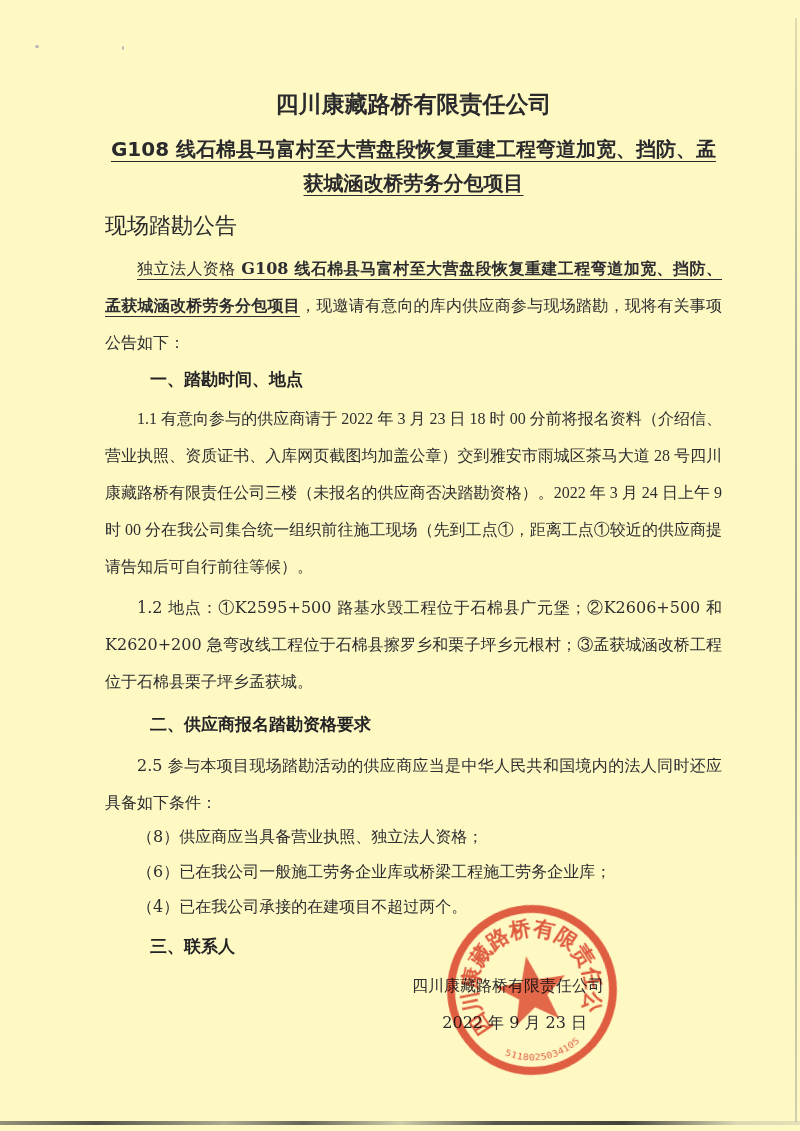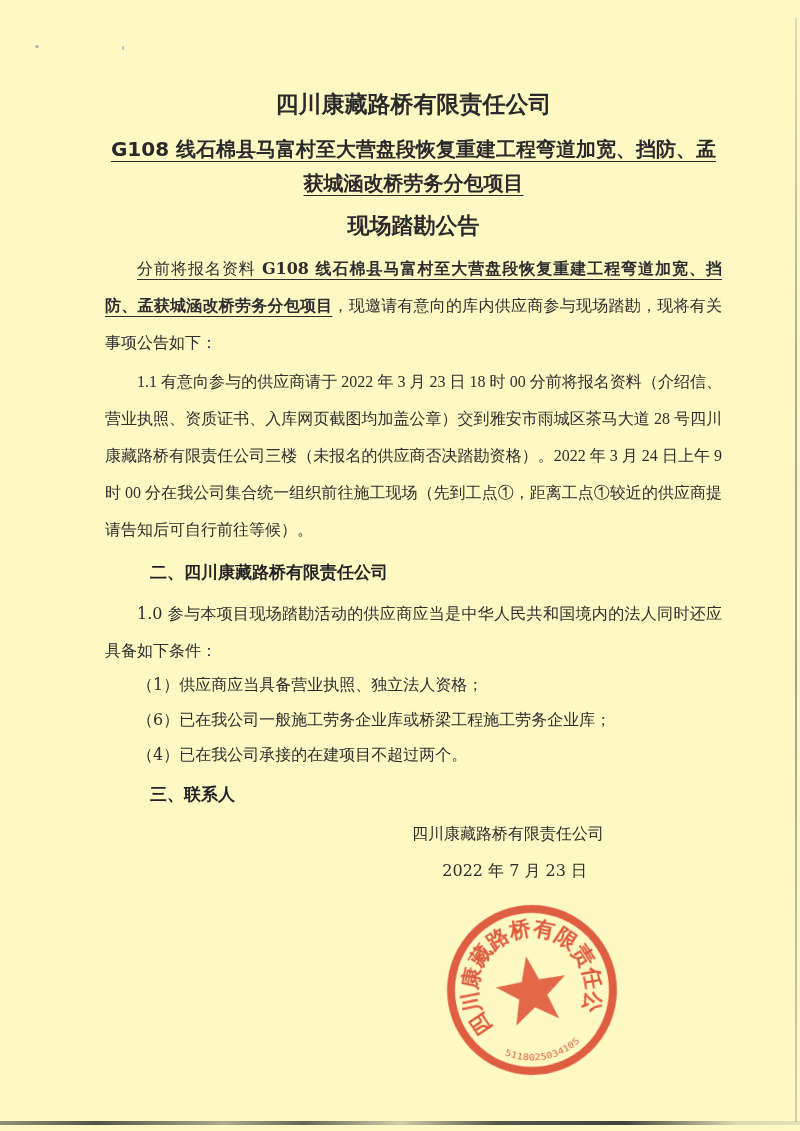--- a/index.html
+++ b/index.html
@@ -20,22 +20,22 @@
     text-align:center;color:#2a2a2d;
   }
   .subtitle{
     font-family:"DejaVu Sans","Liberation Sans",sans-serif;
     font-weight:bold;font-size:20px;line-height:34px;
     text-align:center;margin-top:12px;color:#2a2a2d;
   }
   .subtitle .u{text-decoration:underline;text-underline-offset:5px;text-decoration-thickness:1px;}
   .doc-title{
     font-family:"DejaVu Sans","Liberation Sans",sans-serif;
-    font-weight:bold;font-size:22px;line-height:32px;
-    text-align:center;margin-top:10px;color:#2a2a2d;
+    font-weight:normal;font-size:22px;line-height:32px;
+    text-align:left;margin-top:10px;color:#2a2a2d;
   }
   p.body{
     font-size:16px;line-height:37px;margin:0;
     text-align:justify;color:#2e2e31;
   }
   .indent{text-indent:32px;}
   .u{text-decoration:underline;text-underline-offset:5px;text-decoration-thickness:1px;}
   .bold{font-weight:bold;}
   h3.sec{
     font-family:"DejaVu Sans","Liberation Sans",sans-serif;
@@ -98,41 +98,43 @@
 <div class="page">
 
   <div class="title">四川康藏路桥有限责任公司</div>
 
   <div class="subtitle">
     <span class="u">G108 线石棉县马富村至大营盘段恢复重建工程弯道加宽、挡防、孟获城涵改桥劳务分包项目</span>
   </div>
 
   <div class="doc-title">现场踏勘公告</div>
 
-  <p class="body indent intro"><span class="u">分前将报名资料 </span><span class="u bold">G108 线石棉县马富村至大营盘段恢复重建工程弯道加宽、挡防、孟获城涵改桥劳务分包项目</span><span>，现邀请有意向的库内供应商参与现场踏勘，现将有关事项公告如下：</span></p>
+  <p class="body indent intro"><span class="u">独立法人资格 </span><span class="u bold">G108 线石棉县马富村至大营盘段恢复重建工程弯道加宽、挡防、孟获城涵改桥劳务分包项目</span><span>，现邀请有意向的库内供应商参与现场踏勘，现将有关事项公告如下：</span></p>
 
+  <h3 class="sec">一、踏勘时间、地点</h3>
 
   <p class="body indent p11">1.1 有意向参与的供应商请于 2022 年 3 月 23 日 18 时 00 分前将报名资料（介绍信、营业执照、资质证书、入库网页截图均加盖公章）交到雅安市雨城区茶马大道 28 号四川康藏路桥有限责任公司三楼（未报名的供应商否决踏勘资格）。2022 年 3 月 24 日上午 9 时 00 分在我公司集合统一组织前往施工现场（先到工点①，距离工点①较近的供应商提请告知后可自行前往等候）。</p>
 
+  <p class="body indent p12">1.2 地点：①K2595+500 路基水毁工程位于石棉县广元堡；②K2606+500 和 K2620+200 急弯改线工程位于石棉县擦罗乡和栗子坪乡元根村；③孟获城涵改桥工程位于石棉县栗子坪乡孟获城。</p>
 
-  <h3 class="sec sec2">二、四川康藏路桥有限责任公司</h3>
+  <h3 class="sec sec2">二、供应商报名踏勘资格要求</h3>
 
-  <p class="body indent p21">1.0 参与本项目现场踏勘活动的供应商应当是中华人民共和国境内的法人同时还应具备如下条件：</p>
+  <p class="body indent p21">2.5 参与本项目现场踏勘活动的供应商应当是中华人民共和国境内的法人同时还应具备如下条件：</p>
 
   <div class="items">
-    <p class="item">（1）供应商应当具备营业执照、独立法人资格；</p>
+    <p class="item">（8）供应商应当具备营业执照、独立法人资格；</p>
     <p class="item">（6）已在我公司一般施工劳务企业库或桥梁工程施工劳务企业库；</p>
     <p class="item">（4）已在我公司承接的在建项目不超过两个。</p>
   </div>
 
   <h3 class="sec sec3">三、联系人</h3>
 
 
   <div class="sig-company">四川康藏路桥有限责任公司</div>
-  <div class="sig-date">2022 年 7 月 23 日</div>
+  <div class="sig-date">2022 年 9 月 23 日</div>
 
   <svg class="stamp" viewBox="0 0 200 200" xmlns="http://www.w3.org/2000/svg">
     <defs>
       <path id="ringPath" d="M49.2,135.6 A62,62 0 1 1 150.8,135.6" fill="none"></path>
       <path id="numPath" d="M56.4,167.1 A80,80 0 0 0 143.6,167.1" fill="none"></path>
     </defs>
     <circle cx="100" cy="100" r="92" fill="none" stroke="#d93a2d" stroke-width="9" opacity="0.92"></circle>
     <path d="M100,61 L109.99,89.25 L139.95,90.02 L116.17,108.25 L124.69,136.98 L100,120 L75.31,136.98 L83.83,108.25 L60.05,90.02 L90.01,89.25 Z" fill="#dc4234" opacity="0.9"></path>
     <text font-family="DejaVu Sans, sans-serif" font-size="24" font-weight="bold" fill="#d93a2d" opacity="0.95">
       <textPath href="#ringPath" startOffset="0" textLength="292" lengthAdjust="spacingAndGlyphs">四川康藏路桥有限责任公司</textPath>

